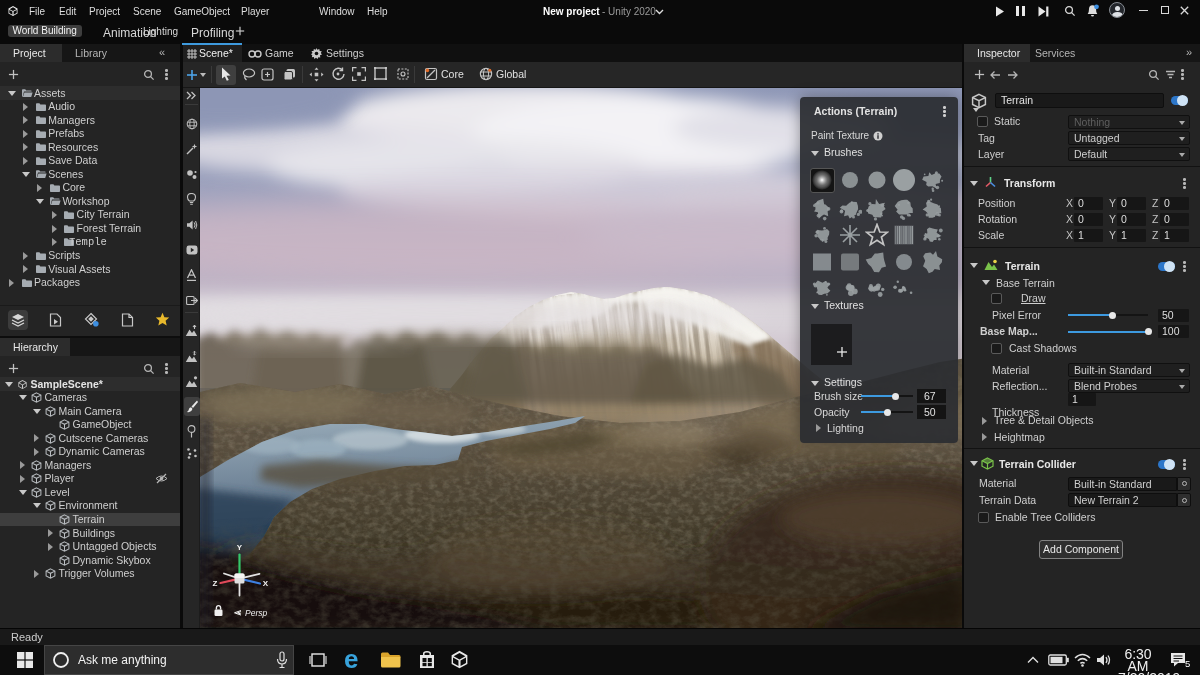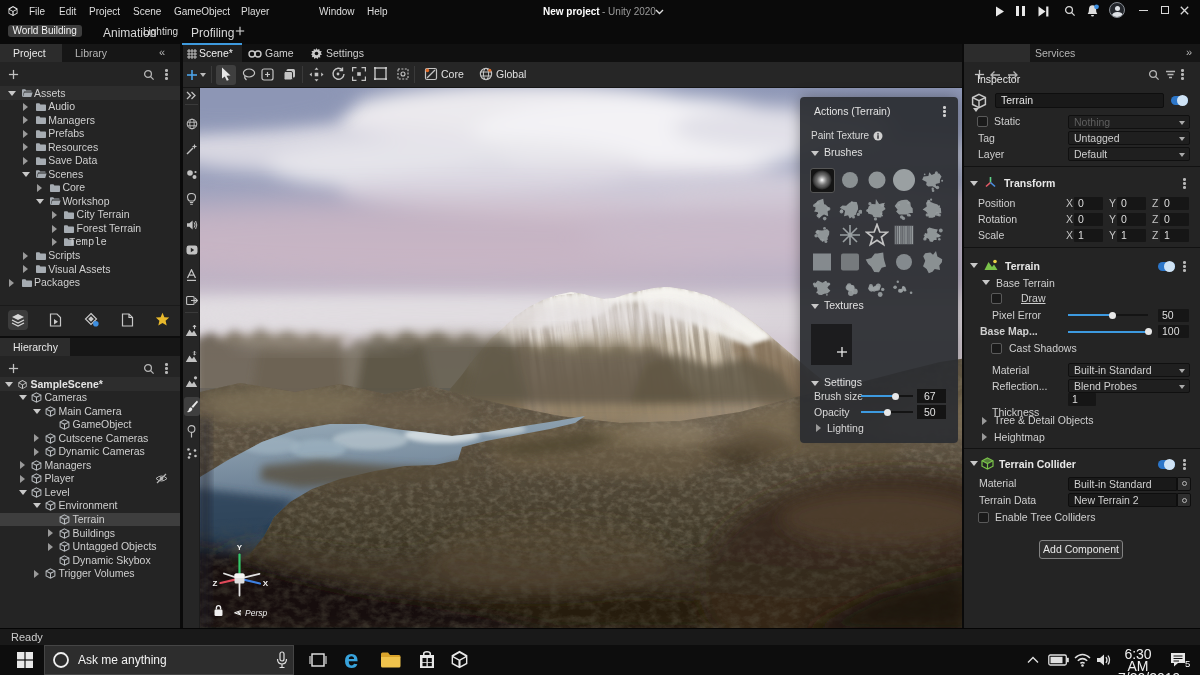--- a/index.html
+++ b/index.html
@@ -629,21 +629,21 @@
     </svg>
     <svg class="abs" style="left:2.5px;top:359px" width="12" height="12" viewBox="0 0 12 12">
       <circle cx="2.5" cy="2.5" r="1.3" fill="#c2c2c2"></circle>
       <circle cx="9" cy="3.5" r="1.3" fill="#c2c2c2"></circle>
       <circle cx="4" cy="7" r="1.3" fill="#c2c2c2"></circle>
       <circle cx="9.5" cy="9" r="1.3" fill="#c2c2c2"></circle>
       <circle cx="3" cy="10.5" r="1.3" fill="#c2c2c2"></circle>
     </svg>
   </div>
 <div class="abs" style="left:800px;top:97px;width:158px;height:346px;background:rgba(42,44,48,0.93);border-radius:4px;box-shadow:0 0 14px rgba(0,0,0,0.35);">
-    <span class="abs" style="left:14px;top:8px;font-size:10.5px;color:#e2e2e2;">Actions (Terrain)</span>
+    <span class="abs" style="left:14px;top:8px;font-size:10.5px;color:#e2e2e2;font-weight:bold;">Actions (Terrain)</span>
     <div class="abs" style="left:143px;top:9px;width:3px;height:11px;">
       <div style="width:2.6px;height:2.6px;border-radius:50%;background:#cfcfcf;margin-bottom:1.6px;"></div>
       <div style="width:2.6px;height:2.6px;border-radius:50%;background:#cfcfcf;margin-bottom:1.6px;"></div>
       <div style="width:2.6px;height:2.6px;border-radius:50%;background:#cfcfcf;"></div>
     </div>
     <span class="abs" style="left:11px;top:33px;font-size:10px;color:#d8d8d8;">Paint Texture</span>
     <svg class="abs" style="left:73px;top:34px" width="10" height="10" viewBox="0 0 10 10">
       <circle cx="5" cy="5" r="4.5" fill="#cfcfcf"></circle>
       <rect x="4.3" y="4.2" width="1.4" height="3.6" fill="#2a2c30"></rect>
       <rect x="4.3" y="2.2" width="1.4" height="1.4" fill="#2a2c30"></rect>
@@ -858,21 +858,21 @@
   </svg>
 <svg class="abs" style="left:213px;top:604px" width="60" height="14" viewBox="0 0 60 14">
     <rect x="1.5" y="5.5" width="8" height="6.5" rx="1.2" fill="#f0f0f0"></rect>
     <path d="M3.4 5.5 L3.4 3.8 Q3.4 1.6 5.5 1.6 Q7.6 1.6 7.6 3.8 L7.6 5.5" fill="none" stroke="#f0f0f0" stroke-width="1.4"></path>
     <path d="M28 6.5 L21.5 8.8 L28 11.1 M28 7.6 L24.5 8.8 L28 10" stroke="#f0f0f0" stroke-width="1" fill="none"></path>
     <text x="32" y="12" fill="#f0f0f0" font-size="8.5" font-style="italic" font-family="Liberation Sans">Persp</text>
   </svg>
 <div class="abs" style="left:964px;top:44px;width:236px;height:584px;background:#242424;">
     <div class="abs" style="left:0;top:0;width:236px;height:18px;background:#161616;"></div>
     <div class="abs" style="left:0;top:0;width:66px;height:18px;background:#2c2c2c;"></div>
-    <span class="abs txt" style="left:13px;top:3px;color:#e8e8e8;margin-top:26px;">Inspector</span>
+    <span class="abs txt" style="left:13px;top:3px;color:#e8e8e8;">Inspector</span>
     <span class="abs txt" style="left:71px;top:3px;color:#b5b5b5;">Services</span>
     <span class="abs" style="left:222px;top:2px;color:#b5b5b5;font-size:11px;">»</span>
     <svg class="abs" style="left:10px;top:25px" width="11" height="11" viewBox="0 0 12 12">
       <line x1="6" y1="1" x2="6" y2="11" stroke="#c0c0c0" stroke-width="1.4"></line>
       <line x1="1" y1="6" x2="11" y2="6" stroke="#c0c0c0" stroke-width="1.4"></line>
     </svg>
     <svg class="abs" style="left:26px;top:26px" width="11" height="10" viewBox="0 0 11 10">
       <path d="M10 5 L1.5 5 M4.5 1.5 L1 5 L4.5 8.5" fill="none" stroke="#b5b5b5" stroke-width="1.3"></path>
     </svg>
     <svg class="abs" style="left:43px;top:26px" width="11" height="10" viewBox="0 0 11 10">

